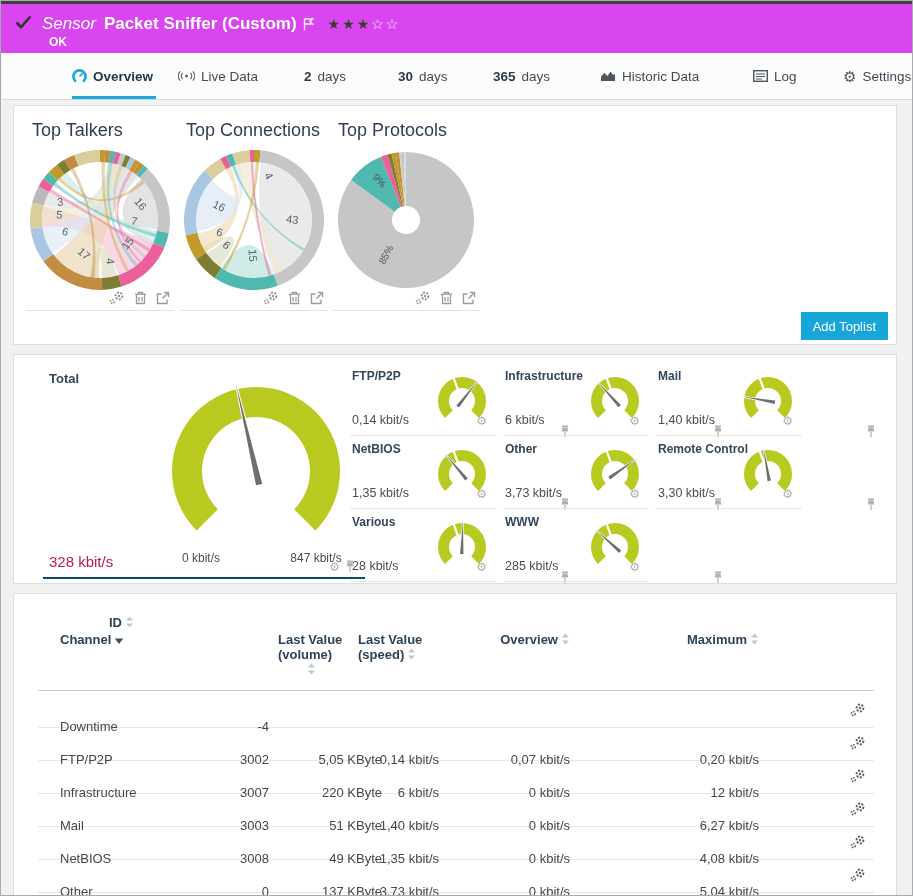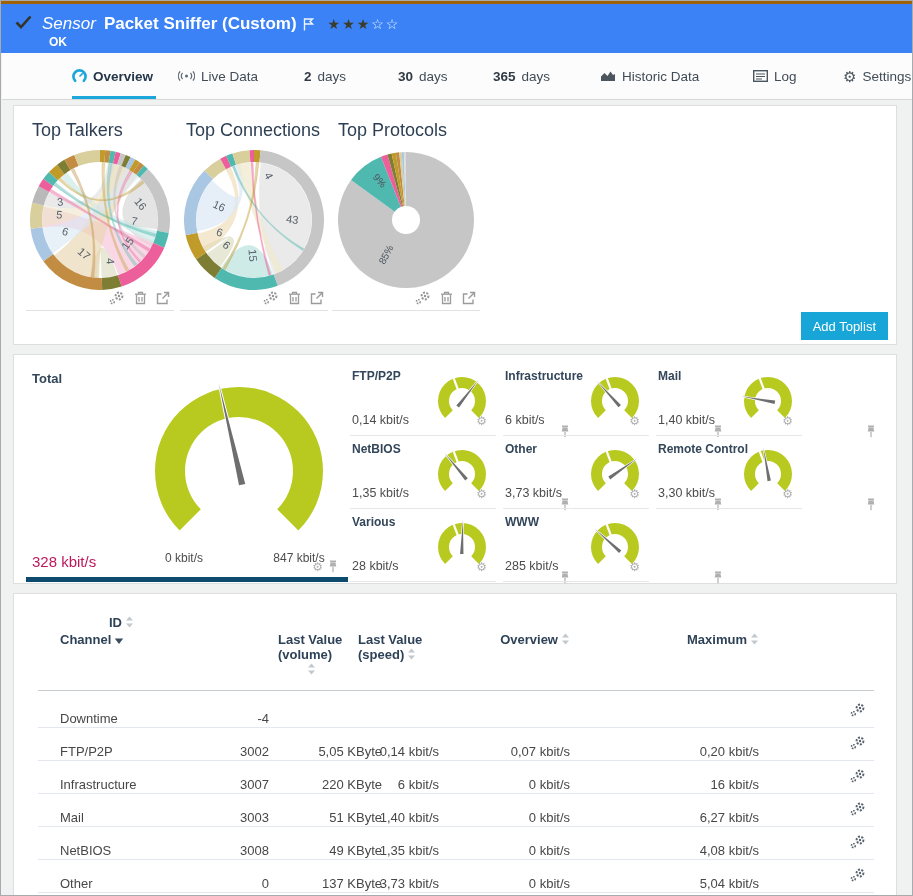--- a/index.html
+++ b/index.html
@@ -1,20 +1,20 @@
 <!DOCTYPE html>
 <html><head>
 <meta charset="utf-8">
 <style>
   html,body{margin:0;padding:0;background:#e7e9e9;font-family:"Liberation Sans",sans-serif;}
   #app{position:relative;width:913px;height:896px;box-sizing:border-box;background:#f0f1f1;
        border:1px solid #a6abad;overflow:hidden;}
   
-  #header-bar{position:absolute;left:0;top:0;width:100%;height:52px;background:#3b82f6;
-      border-top:3px solid #a16207;box-sizing:border-box;}
+  #header-bar{position:absolute;left:0;top:0;width:100%;height:52px;background:#d946ef;
+      border-top:3px solid #404040;box-sizing:border-box;}
   #header-line{position:absolute;left:14px;top:10px;display:flex;align-items:center;white-space:nowrap;}
   .hdr-kind{font-style:italic;color:#fff;font-size:17px;margin:0 8px 0 10px;}
   .hdr-title{color:#fff;font-size:17px;font-weight:bold;}
   .hdr-flag{margin-left:6px;display:inline-flex;}
   .stars{margin-left:14px;font-size:14px;letter-spacing:2px;line-height:1;}
   .star-f{color:#3c3c2a;} .star-e{color:rgba(255,255,255,.88);}
   #status-ok{position:absolute;left:48px;top:31px;color:#fff;font-size:12px;font-weight:bold;}
   
   #tab-bar{position:absolute;left:1px;top:52px;width:911px;height:47px;background:#fcfcfc;
       border-bottom:1px solid #d5d7d9;box-sizing:border-box;}
@@ -32,38 +32,38 @@
   #panel-table{top:592px;height:310px;}
   
   .toplist-tile{position:absolute;top:8px;width:148px;height:196px;border-bottom:1px solid #e2e2e2;}
   .toplist-title{position:absolute;left:6px;top:6px;font-size:18px;color:#2e3f54;}
   .toplist-chart{position:absolute;left:4px;top:36px;}
   .toplist-actions{position:absolute;right:4px;bottom:5px;display:flex;gap:9px;align-items:center;}
   .act{display:inline-flex;cursor:pointer;}
   #add-toplist-btn{position:absolute;right:8px;top:206px;height:28px;padding:0 12px;background:#18a6d9;
       color:#fff;font-size:13px;border:none;display:flex;align-items:center;cursor:pointer;}
   
-  #total-tile{position:absolute;left:12px;top:8px;width:322px;height:214px;border-bottom:5px solid #0c4a6e;}
+  #total-tile{position:absolute;left:29px;top:8px;width:322px;height:214px;border-bottom:2px solid #0c4a6e;}
   .tile-label{position:absolute;left:6px;top:8px;font-size:12px;font-weight:bold;color:#33465a;}
   #total-svg{position:absolute;left:118px;top:16px;}
   .gmin{position:absolute;left:118px;top:188px;width:80px;text-align:center;font-size:12px;color:#4c4c4c;}
   .gmax{position:absolute;left:228px;top:188px;width:90px;text-align:center;font-size:12px;color:#4c4c4c;}
   #total-value{position:absolute;left:6px;top:190px;font-size:15px;color:#be185d;}
   .tile-icons{position:absolute;display:flex;gap:5px;align-items:center;}
   #total-icons{right:10px;bottom:4px;}
   .gauge-tile{position:absolute;width:146px;height:73px;border-bottom:1px solid #e7e7e7;box-sizing:border-box;}
   .gauge-tile .tile-label{top:6px;left:2px;}
   .gauge-tile svg{position:absolute;left:84px;top:10px;}
   .gauge-value{position:absolute;left:2px;bottom:8px;font-size:12.5px;color:#4c4c4c;}
   .gauge-tile .tile-icons{right:4px;bottom:8px;}
   
   .th{position:absolute;font-size:13px;font-weight:bold;color:#2e4257;cursor:pointer;white-space:nowrap;}
   #t-rule{position:absolute;left:24px;top:96px;width:836px;border-top:1px solid #c6cbd0;}
   .trow{position:absolute;left:24px;width:836px;height:33px;border-bottom:1px solid #e2e8ee;}
-  .td{position:absolute;top:8px;height:33px;line-height:33px;font-size:13px;color:#474747;white-space:nowrap;}
+  .td{position:absolute;top:16px;height:33px;line-height:33px;font-size:13px;color:#474747;white-space:nowrap;}
   .sorticon{display:inline-block;vertical-align:-1px;margin-left:3px;}
   .row-gear{position:absolute;left:812px;top:9px;cursor:pointer;}
 </style>
 </head>
 <body>
 
 <div id="app">
   <div id="header-bar">
     <div id="header-line">
       <span class="hicon"><svg width="17" height="14" viewBox="0 0 17 14">
@@ -627,21 +627,21 @@
             <circle cx="10" cy="5" r="1.2" fill="#59636d"></circle>
             <circle cx="3.4" cy="10.6" r="1.9" fill="none" stroke="#59636d" stroke-width="1.6" stroke-dasharray="1.5 1.1"></circle>
           </svg></span>
       </div>
       <div class="trow" style="top: 166px;">
         <div class="td" style="left: 22px; width: 150px; text-align: left;">Infrastructure</div>
         <div class="td" style="left: 120px; width: 111px; text-align: right;">3007</div>
         <div class="td" style="left: 240px; width: 104px; text-align: right;">220 KByte</div>
         <div class="td" style="left: 320px; width: 81px; text-align: right;">6 kbit/s</div>
         <div class="td" style="left: 420px; width: 112px; text-align: right;">0 kbit/s</div>
-        <div class="td" style="left: 610px; width: 111px; text-align: right;">16 kbit/s</div>
+        <div class="td" style="left: 610px; width: 111px; text-align: right;">12 kbit/s</div>
         <span class="row-gear"><svg width="16" height="14" viewBox="0 0 16 14">
             <circle cx="10" cy="5" r="3.4" fill="none" stroke="#59636d" stroke-width="2" stroke-dasharray="2 1.4"></circle>
             <circle cx="10" cy="5" r="1.2" fill="#59636d"></circle>
             <circle cx="3.4" cy="10.6" r="1.9" fill="none" stroke="#59636d" stroke-width="1.6" stroke-dasharray="1.5 1.1"></circle>
           </svg></span>
       </div>
       <div class="trow" style="top: 199px;">
         <div class="td" style="left: 22px; width: 150px; text-align: left;">Mail</div>
         <div class="td" style="left: 120px; width: 111px; text-align: right;">3003</div>
         <div class="td" style="left: 240px; width: 104px; text-align: right;">51 KByte</div>

